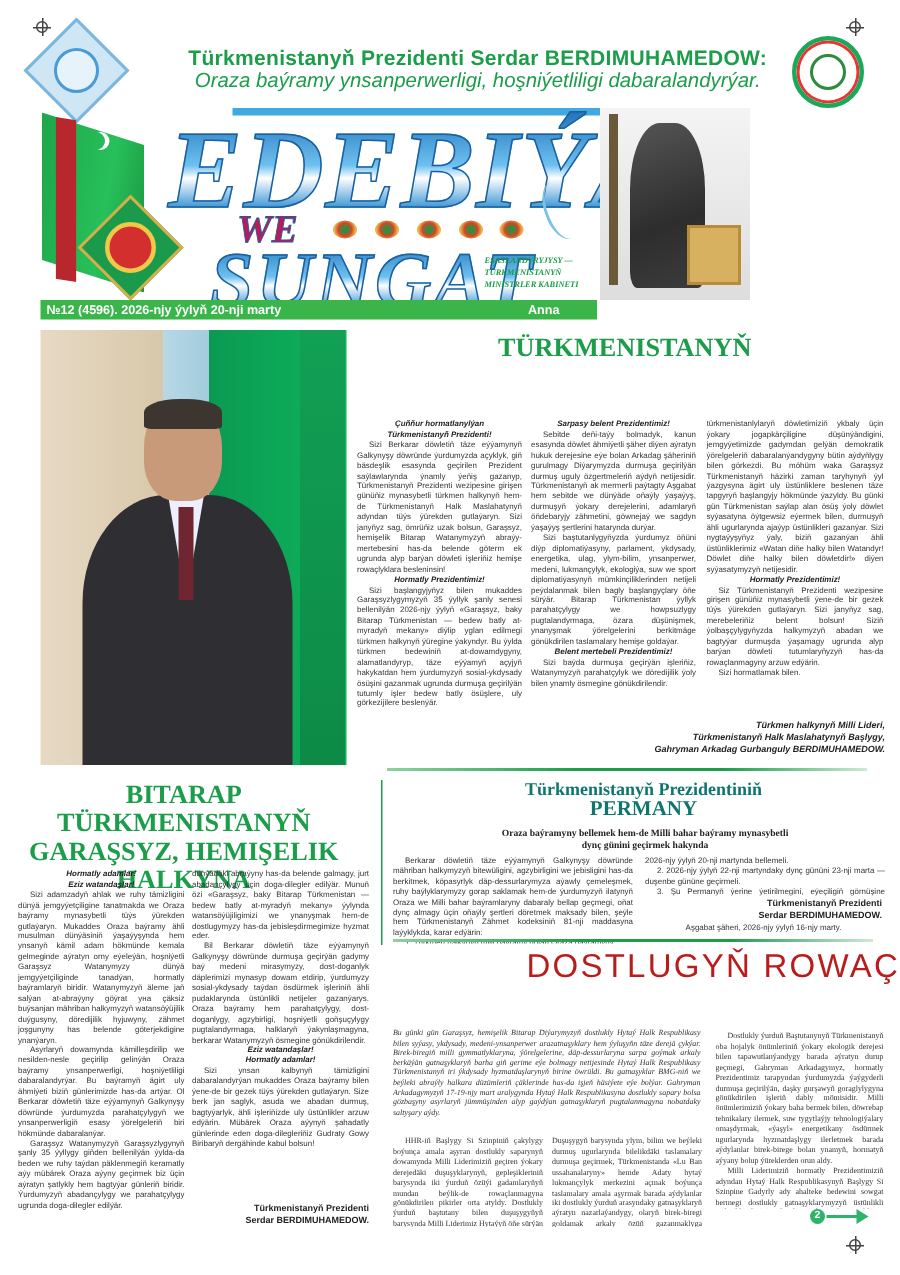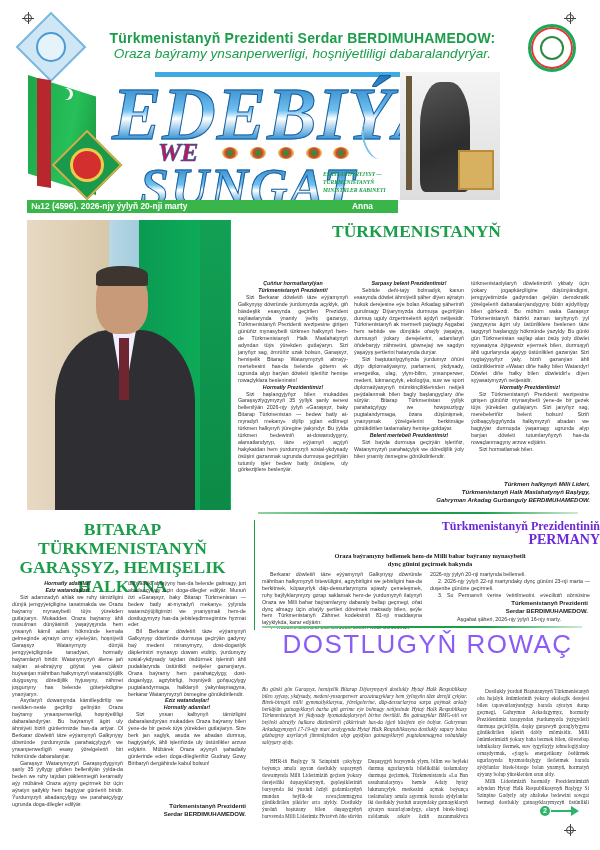--- a/index.html
+++ b/index.html
@@ -8,21 +8,21 @@
 .abs{position:absolute}
 .crop{width:8px;height:8px;border:1px solid #444;border-radius:50%}
 .crop:before{content:"";position:absolute;left:3px;top:-3px;width:0;height:12px;border-left:1px solid #444}
 .crop:after{content:"";position:absolute;top:3px;left:-3px;width:12px;height:0;border-top:1px solid #444}
 
 
 .emblem-top{left:26px;top:22px;width:50px;height:50px;background:#cfe6f5;border:2px solid #7ab7e0;transform:rotate(45deg)}
 .emblem-top-inner{left:36px;top:32px;width:30px;height:30px;border-radius:50%;background:#e7f3fb;border:2px solid #4a9bd6}
 .emblem-right{left:528px;top:24px;width:48px;height:48px;border-radius:50%;border:3px solid #1aa85a;background:#fff;box-shadow:0 0 0 2px #e33 inset}
 .emblem-right-inner{left:540px;top:36px;width:24px;height:24px;border-radius:50%;border:2px solid #2e8a3e}
-.quote{left:80px;top:30px;width:445px;text-align:center;color:#1b9d4a}
+.quote{left:96px;top:30px;width:445px;text-align:center;color:#1b9d4a}
 .quote .who{font-size:14px;font-weight:bold;letter-spacing:.2px}
 .quote .line{font-size:13.6px;font-style:italic;line-height:16px}
 
 
 .bluebar{left:155px;top:72px;width:345px;height:5px;background:#3fa9e0}
 .flag{left:28px;top:75px;width:68px;height:120px;background:linear-gradient(100deg,#1ea64b,#27c05a 60%,#1a9440);clip-path:polygon(0 0,100% 18%,100% 100%,0 82%)}
 .flag-stripe{left:37px;top:78px;width:14px;height:110px;background:#b8272d;clip-path:polygon(0 0,100% 2%,100% 100%,0 98%)}
 .flag-moon{left:58px;top:88px;width:12px;height:12px;border-radius:50%;box-shadow:3px 0 0 #fff}
 .emb8{left:62px;top:140px;width:50px;height:50px;background:#1a9a4a;transform:rotate(45deg);border:2px solid #d3b04c}
 .emb8b{left:70px;top:148px;width:34px;height:34px;border-radius:50%;background:#d32f2f;border:3px solid #f0c84a}
@@ -58,26 +58,26 @@
 .sig{font-weight:bold;font-size:6px;line-height:8px;text-align:right;color:#222}
 .sig-it{font-style:italic}
 
 .rule-green{height:2px;background:linear-gradient(90deg,#8fd1a0,#1b9d4a 40%,#1b9d4a 70%,#cfe9d5)}
 
 
 .h-garassyz{left:10px;top:520px;width:225px;text-align:center;color:#1b9d4a;font-family:"Liberation Serif",serif;font-weight:bold;font-size:17.5px;line-height:19px}
 
 
 .vline{left:254px;top:520px;width:1px;height:110px;background:#1b9d4a}
-.h-perm{left:258px;top:520px;width:342px;text-align:right;color:#6d28d9;font-family:"Liberation Serif",serif;font-weight:bold;font-size:12px;line-height:13px}
+.h-perm{left:258px;top:520px;width:342px;text-align:center;color:#0f766e;font-family:"Liberation Serif",serif;font-weight:bold;font-size:12px;line-height:13px}
 .h-perm .big{font-size:14px}
 .perm-sub{left:285px;top:552px;width:290px;text-align:center;font-family:"Liberation Serif",serif;font-weight:bold;font-size:6.4px;line-height:8px;color:#222}
 
 
-.h-dost{left:255px;top:632px;width:345px;text-align:center;color:#8b5cf6;font-size:26px;line-height:24px;letter-spacing:1.5px}
+.h-dost{left:255px;top:632px;width:345px;text-align:right;color:#b91c1c;font-size:22px;line-height:24px;letter-spacing:1.5px}
 .dost-lead{left:262px;top:686px;width:205px;font-family:"Liberation Serif",serif;font-style:italic;font-size:5.3px;line-height:6.6px;text-align:justify;color:#333}
 .serif{font-family:"Liberation Serif",serif}
 .next{left:540px;top:806px;width:50px;height:10px}
 .next-dot{left:0;top:0;width:10px;height:10px;border-radius:50%;background:#2db36a;color:#fff;font-size:7px;line-height:10px;text-align:center;font-weight:bold}
 .next-line{left:11px;top:4px;width:22px;height:2px;background:#2db36a}
 .next-arrow{left:31px;top:0;width:0;height:0;border-left:8px solid #2db36a;border-top:5px solid transparent;border-bottom:5px solid transparent}
 </style>
 </head>
 <body>
 

